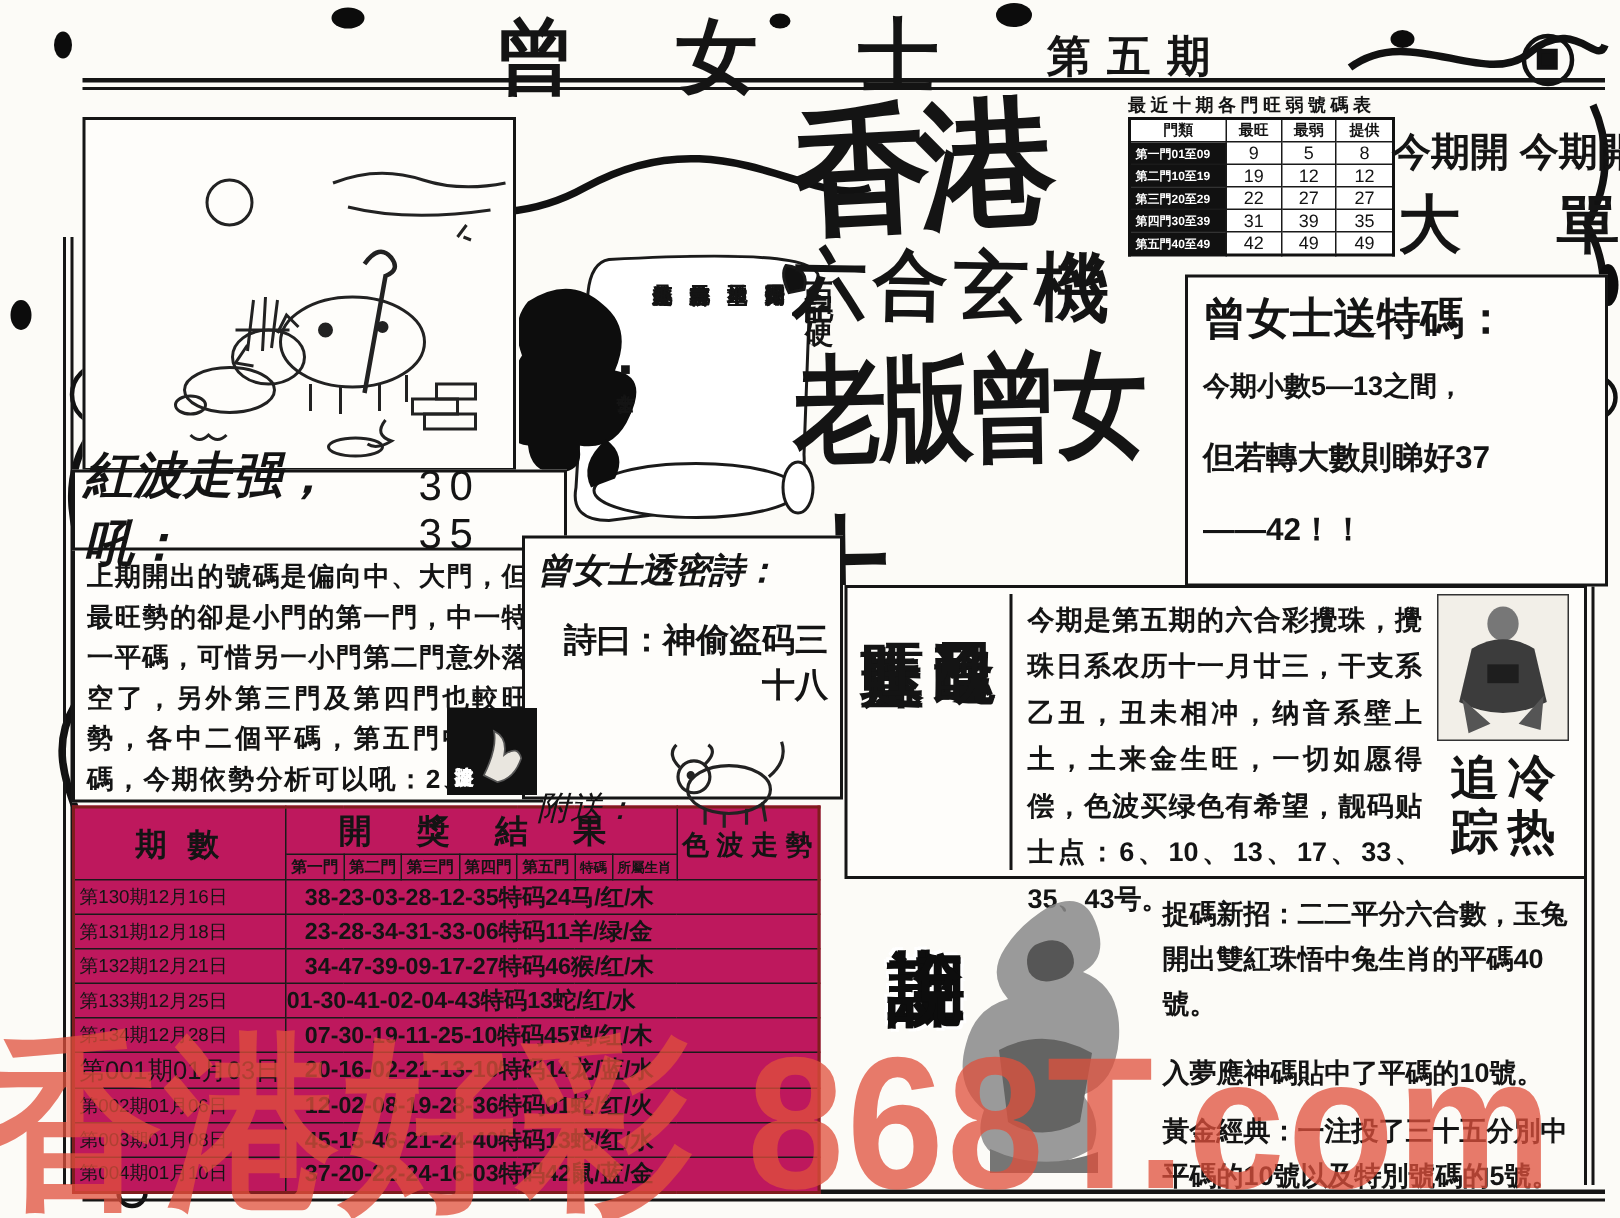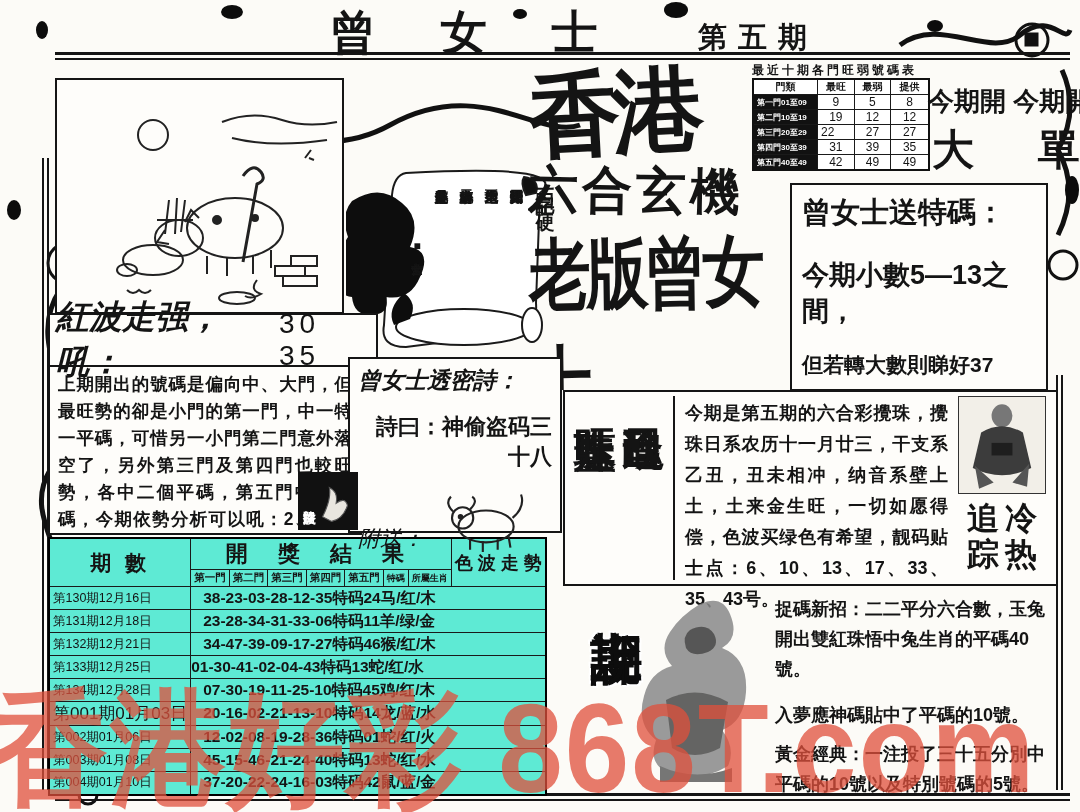--- a/index.html
+++ b/index.html
@@ -58,21 +58,21 @@
       <ellipse cx="1072" cy="190" rx="7" ry="14"></ellipse>
         <ellipse cx="632" cy="430" rx="6" ry="9"></ellipse>
     </g>
   </svg>
 
   <div class="abs dbl" style="left:55px;top:52px;width:1015px;z-index:2"></div>
   <div class="abs vrule" style="left:42px;top:158px;height:632px;z-index:2"></div>
   <div class="abs dbl" style="left:55px;top:793px;width:1015px;z-index:2"></div>
   <div class="abs vrule" style="left:1056px;top:375px;height:415px;z-index:2"></div>
 
-  <div class="abs heavy" style="left:330px;top:2px;font-size:46px;letter-spacing:26px;z-index:3">曾 女 士</div>
+  <div class="abs heavy" style="left:330px;top:2px;font-size:54px;letter-spacing:26px;z-index:3">曾 女 士</div>
   <div class="abs heavy" style="left:698px;top:18px;font-size:29px;letter-spacing:11px;z-index:3">第五期</div>
 
   <div class="abs box" style="left:55px;top:78px;width:285px;height:232px;z-index:2">
     <svg viewBox="0 0 285 232" style="width:100%;height:100%">
       <g stroke="#222" fill="none" stroke-width="2">
         <circle cx="96" cy="55" r="15"></circle>
         <path d="M165 42 q 30 -12 60 -2 q 25 8 55 2"></path>
         <path d="M175 58 q 40 10 95 2"></path>
         <path d="M248 78 l 6 -8 m -2 8 l 5 2"></path>
 
@@ -108,21 +108,21 @@
   <div class="abs box" style="left:48px;top:363px;width:314px;height:172px;z-index:2;padding:6px 8px;box-sizing:border-box">
     <div style="font-size:17.5px;font-weight:700;line-height:27px;text-align:justify;">上期開出的號碼是偏向中、大門，但最旺勢的卻是小門的第一門，中一特一平碼，可惜另一小門第二門意外落空了，另外第三門及第四門也較旺勢，各中二個平碼，第五門中一平碼，今期依勢分析可以吼：2、13、23、30、35、36、49號。</div>
   </div>
   <div class="abs stamp-black" style="left:298px;top:472px;width:60px;height:58px;z-index:4;display:flex;align-items:center;">
     <span class="vtext" style="font-size:13px;font-weight:700;margin-left:2px;">捉波路</span>
     <svg viewBox="0 0 30 40" style="width:34px;height:50px">
       <path d="M4 34 q 8 -16 6 -26 q 8 4 6 14 q 8 -6 10 2 q -4 12 -14 14 z" fill="#e9e6df" stroke="#555"></path>
     </svg>
   </div>
 
-  <table class="abs" style="left:48px;top:537px;width:431px;z-index:3;background:#5eead4;border:2px solid #000000">
+  <table class="abs" style="left:48px;top:537px;width:431px;z-index:3;background:#be185d;border:2px solid #7f1d1d">
     <thead>
       <tr>
         <th rowspan="2" style="width:116px;font-size:21px;font-weight:900;letter-spacing:4px">期  數</th>
         <th colspan="7" style="font-size:22px;font-weight:900;letter-spacing:12px;height:24px">開 獎 結 果</th>
         <th rowspan="2" style="width:96px;font-size:18px;font-weight:900">色 波 走 勢</th>
       </tr>
       <tr style="height:17px">
         <th style="font-size:10.5px">第一門</th>
         <th style="font-size:10.5px">第二門</th>
         <th style="font-size:10.5px">第三門</th>
@@ -233,21 +233,21 @@
       <td style="font-size:12px;text-align:center">8</td>
         </tr>
     <tr style="height:14px">
       <td class="stamp-black" style="font-size:8px;font-weight:700">第二門10至19</td>
       <td style="font-size:12px;text-align:center">19</td>
       <td style="font-size:12px;text-align:center">12</td>
       <td style="font-size:12px;text-align:center">12</td>
         </tr>
     <tr style="height:14px">
       <td class="stamp-black" style="font-size:8px;font-weight:700">第三門20至29</td>
-      <td style="font-size:12px;text-align:left">22</td>
+      <td style="font-size:12px;text-align:center">22</td>
       <td style="font-size:12px;text-align:center">27</td>
       <td style="font-size:12px;text-align:center">27</td>
         </tr>
     <tr style="height:14px">
       <td class="stamp-black" style="font-size:8px;font-weight:700">第四門30至39</td>
       <td style="font-size:12px;text-align:center">31</td>
       <td style="font-size:12px;text-align:center">39</td>
       <td style="font-size:12px;text-align:center">35</td>
         </tr>
     <tr style="height:14px">
@@ -255,23 +255,23 @@
       <td style="font-size:12px;text-align:center">42</td>
       <td style="font-size:12px;text-align:center">49</td>
       <td style="font-size:12px;text-align:center">49</td>
         </tr>
   </tbody>
     </table>
 
   <div class="abs heavy" style="left:928px;top:84px;font-size:26px;z-index:3;white-space:nowrap">今期開 今期開</div>
   <div class="abs heavy" style="left:932px;top:122px;font-size:42px;letter-spacing:26px;z-index:3;white-space:nowrap">大 單</div>
 
-  <div class="abs box" style="left:790px;top:183px;width:258px;height:208px;z-index:3;padding:8px 10px;box-sizing:border-box">
+  <div class="abs box" style="left:790px;top:183px;width:282px;height:208px;z-index:3;padding:8px 10px;box-sizing:border-box">
     <div class="heavy" style="font-size:29px;">曾女士送特碼：</div>
-    <div style="font-size:27px;font-weight:700;margin-top:24px;">今期小數5—13之間，</div>
+    <div style="font-size:18px;font-weight:700;margin-top:12px;">今期小數5—13之間，</div>
     <div style="font-size:21px;font-weight:700;margin-top:22px;">但若轉大數則睇好37</div>
     <div style="font-size:21px;font-weight:700;margin-top:20px;">——42！！</div>
   </div>
 
   <div class="abs box" style="left:563px;top:390px;width:495px;height:196px;z-index:3;display:flex;padding:4px 6px;box-sizing:border-box">
     <div class="vtext heavy" style="font-size:42px;line-height:48px;">藍珠走旺</div>
     <div class="vtext heavy" style="font-size:42px;line-height:48px;">日逢己醜</div>
     <div style="flex:1;font-size:18px;font-weight:700;line-height:31px;text-align:justify;padding:2px 6px 0 10px;border-left:2px solid #151515;margin-left:6px;">今期是第五期的六合彩攪珠，攪珠日系农历十一月廿三，干支系乙丑，丑未相冲，纳音系壁上土，土来金生旺，一切如愿得偿，色波买绿色有希望，靓码贴士点：6、10、13、17、33、35、43号。</div>
     <div style="width:96px;display:flex;flex-direction:column;align-items:center;">
       <svg viewBox="0 0 80 92" style="width:86px;height:96px;border:1.5px solid #333;background:#f2efe8">

